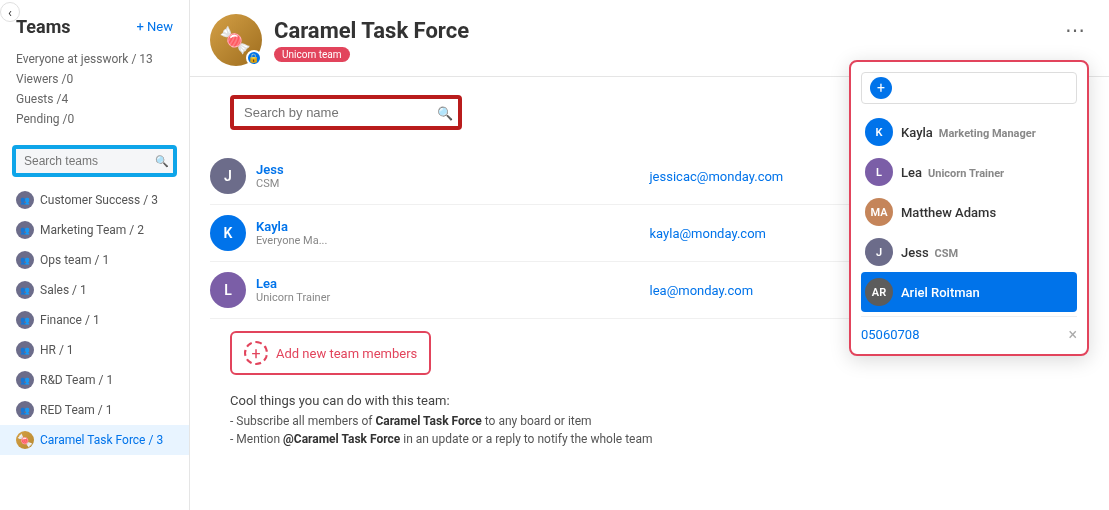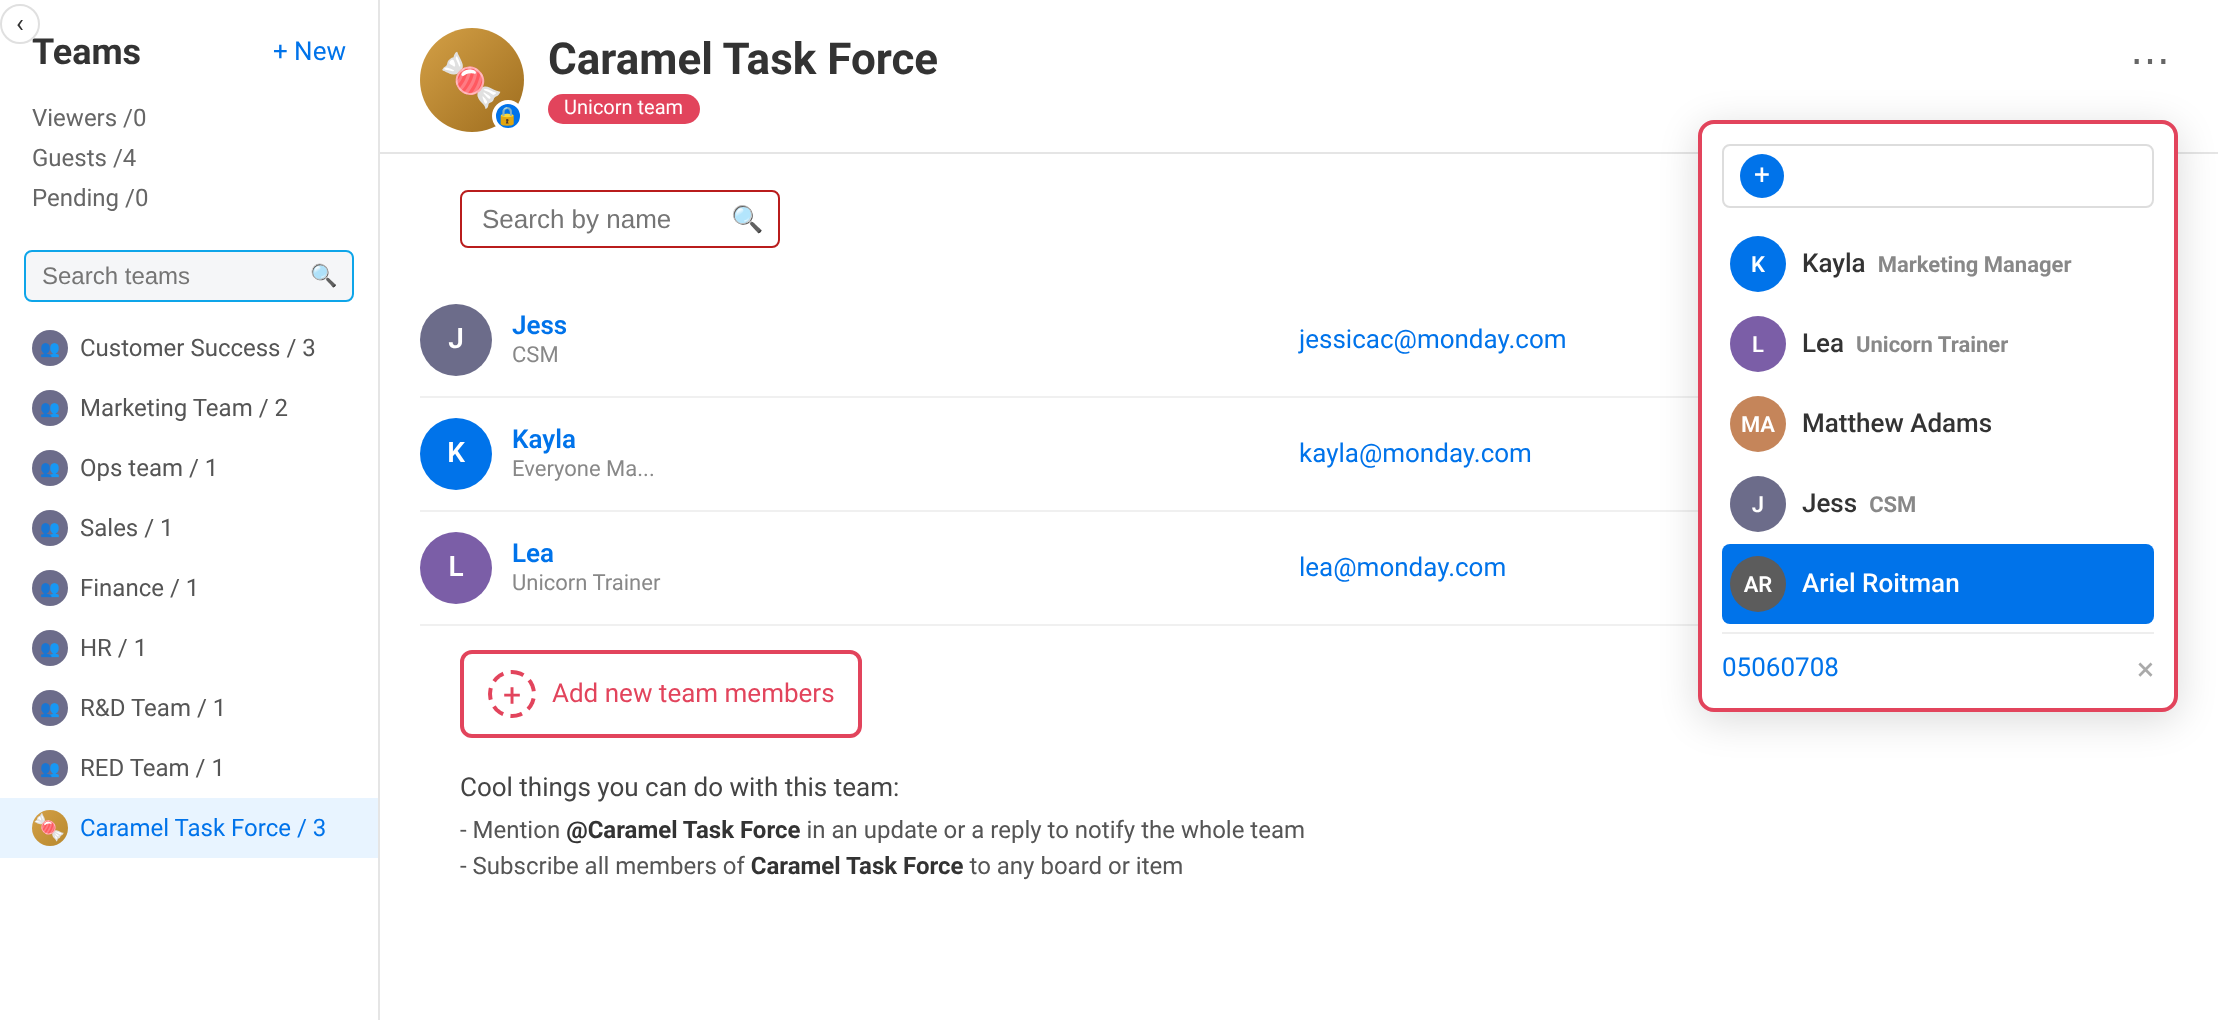--- a/index.html
+++ b/index.html
@@ -6,42 +6,42 @@
     body { font-family: -apple-system, BlinkMacSystemFont, 'Segoe UI', Roboto, sans-serif; font-size: 13px; color: #333; background: #fff; display: flex; height: 510px; overflow: hidden; }
 
     
     .sidebar { width: 190px; border-right: 1px solid #e5e5e5; display: flex; flex-direction: column; padding: 12px 0; flex-shrink: 0; }
     .sidebar-header { display: flex; align-items: center; justify-content: space-between; padding: 0 16px 12px; }
     .sidebar-title { font-size: 18px; font-weight: 700; color: #333; }
     .new-btn { color: #0073ea; font-size: 13px; cursor: pointer; }
     .sidebar-stats { padding: 0 16px; margin-bottom: 8px; }
     .sidebar-stat { font-size: 12px; color: #666; padding: 3px 0; cursor: pointer; }
     .search-teams { margin: 8px 12px; position: relative; }
-    .search-teams input { width: 100%; border: 1px solid #0ea5e9; border-radius: 4px; padding: 5px 8px 5px 8px; font-size: 12px; color: #666; background: #f5f6f8; outline: none; }
+    .search-teams input { width: 100%; border: 4px solid #0ea5e9; border-radius: 4px; padding: 5px 8px 5px 8px; font-size: 12px; color: #666; background: #f5f6f8; outline: none; }
     .search-teams .search-icon-inner { position: absolute; right: 8px; top: 50%; transform: translateY(-50%); color: #999; font-size: 11px; }
     .team-list { flex: 1; overflow-y: auto; }
     .team-item { display: flex; align-items: center; padding: 6px 16px; cursor: pointer; font-size: 12px; color: #555; gap: 6px; }
     .team-item.active { background: #e8f4ff; color: #0073ea; }
     .team-icon { width: 18px; height: 18px; border-radius: 50%; background: #c3c3c3; flex-shrink: 0; display: flex; align-items: center; justify-content: center; font-size: 10px; color: white; }
     .team-icon.caramel { background: linear-gradient(135deg, #d4a046, #b8892e); }
 
     
     .main { flex: 1; display: flex; flex-direction: column; overflow: hidden; position: relative; }
     .main-header { padding: 14px 20px 10px; display: flex; align-items: flex-start; justify-content: space-between; border-bottom: 1px solid #e5e5e5; }
     .team-info { display: flex; align-items: center; gap: 12px; }
     .team-avatar { width: 52px; height: 52px; border-radius: 50%; background: linear-gradient(135deg, #d4a046, #9e6d1e); display: flex; align-items: center; justify-content: center; font-size: 22px; position: relative; }
     .team-badge { position: absolute; bottom: 0; right: 0; background: #0073ea; border-radius: 50%; width: 16px; height: 16px; display: flex; align-items: center; justify-content: center; border: 2px solid white; }
     .team-badge-inner { color: white; font-size: 9px; }
     .team-name-block { }
     .team-name { font-size: 22px; font-weight: 700; color: #333; }
     .closed-badge { background: #e2445c; color: white; font-size: 10px; padding: 2px 8px; border-radius: 10px; display: inline-block; margin-top: 4px; }
     .more-btn { color: #666; font-size: 20px; cursor: pointer; padding: 4px; }
 
     .search-bar { margin: 10px 20px; position: relative; display: inline-block; }
-    .search-bar input { border: 1px solid #b91c1c; border-radius: 4px; padding: 6px 28px 6px 10px; font-size: 13px; width: 160px; outline: none; color: #737373; }
+    .search-bar input { border: 4px solid #b91c1c; border-radius: 4px; padding: 6px 28px 6px 10px; font-size: 13px; width: 232px; outline: none; color: #737373; }
     .search-bar-icon { position: absolute; right: 8px; top: 50%; transform: translateY(-50%); color: #aaa; }
 
     .members-table { flex: 1; overflow-y: auto; padding: 0 20px; }
     .table-header { display: grid; grid-template-columns: 1fr 1fr; padding: 8px 0; border-bottom: 1px solid #e5e5e5; color: #888; font-size: 12px; font-weight: 600; }
     .member-row { display: grid; grid-template-columns: 1fr 1fr; padding: 10px 0; border-bottom: 1px solid #f0f0f0; align-items: center; }
     .member-info { display: flex; align-items: center; gap: 10px; }
     .member-avatar { width: 36px; height: 36px; border-radius: 50%; flex-shrink: 0; display: flex; align-items: center; justify-content: center; font-size: 14px; color: white; font-weight: 600; }
     .member-name { font-size: 13px; font-weight: 600; color: #0073ea; }
     .member-role { font-size: 11px; color: #888; }
     .member-email { color: #0073ea; font-size: 13px; }
@@ -79,20 +79,21 @@
 
 <div class="sidebar">
   <div style="position:relative; margin-bottom:4px;">
     <div class="collapse-btn">‹</div>
   </div>
   <div class="sidebar-header">
     <span class="sidebar-title">Teams</span>
     <span class="new-btn">+ New</span>
   </div>
   <div class="sidebar-stats">
+    <div class="sidebar-stat">Everyone at jesswork / 13</div>
     <div class="sidebar-stat">Viewers /0</div>
     <div class="sidebar-stat">Guests /4</div>
     <div class="sidebar-stat">Pending /0</div>
   </div>
   <div class="search-teams">
     <input type="text" placeholder="Search teams" style="">
     <span class="search-icon-inner">🔍</span>
   </div>
   <div class="team-list">
     <div class="team-item">
@@ -196,24 +197,24 @@
     <div style="padding: 8px 20px 4px 0;">
       <div class="add-members-wrapper">
         <div class="add-circle">+</div>
         <span class="add-label">Add new team members</span>
       </div>
     </div>
 
     <div class="cool-things">
       <div class="cool-title">Cool things you can do with this team:</div>
       <div class="cool-item">
+        - Subscribe all members of <span class="mention">Caramel Task Force</span> to any board or item
+      </div>
+      <div class="cool-item">
         - Mention <span class="mention">@Caramel Task Force</span> in an update or a reply to notify the whole team
-      </div>
-      <div class="cool-item">
-        - Subscribe all members of <span class="mention">Caramel Task Force</span> to any board or item
       </div>
     </div>
   </div>
 
   <div class="dropdown-overlay">
     <div class="dropdown-search">
       <div class="plus-circle">+</div>
       <input class="dropdown-input" type="text" placeholder="" style="">
     </div>
 

